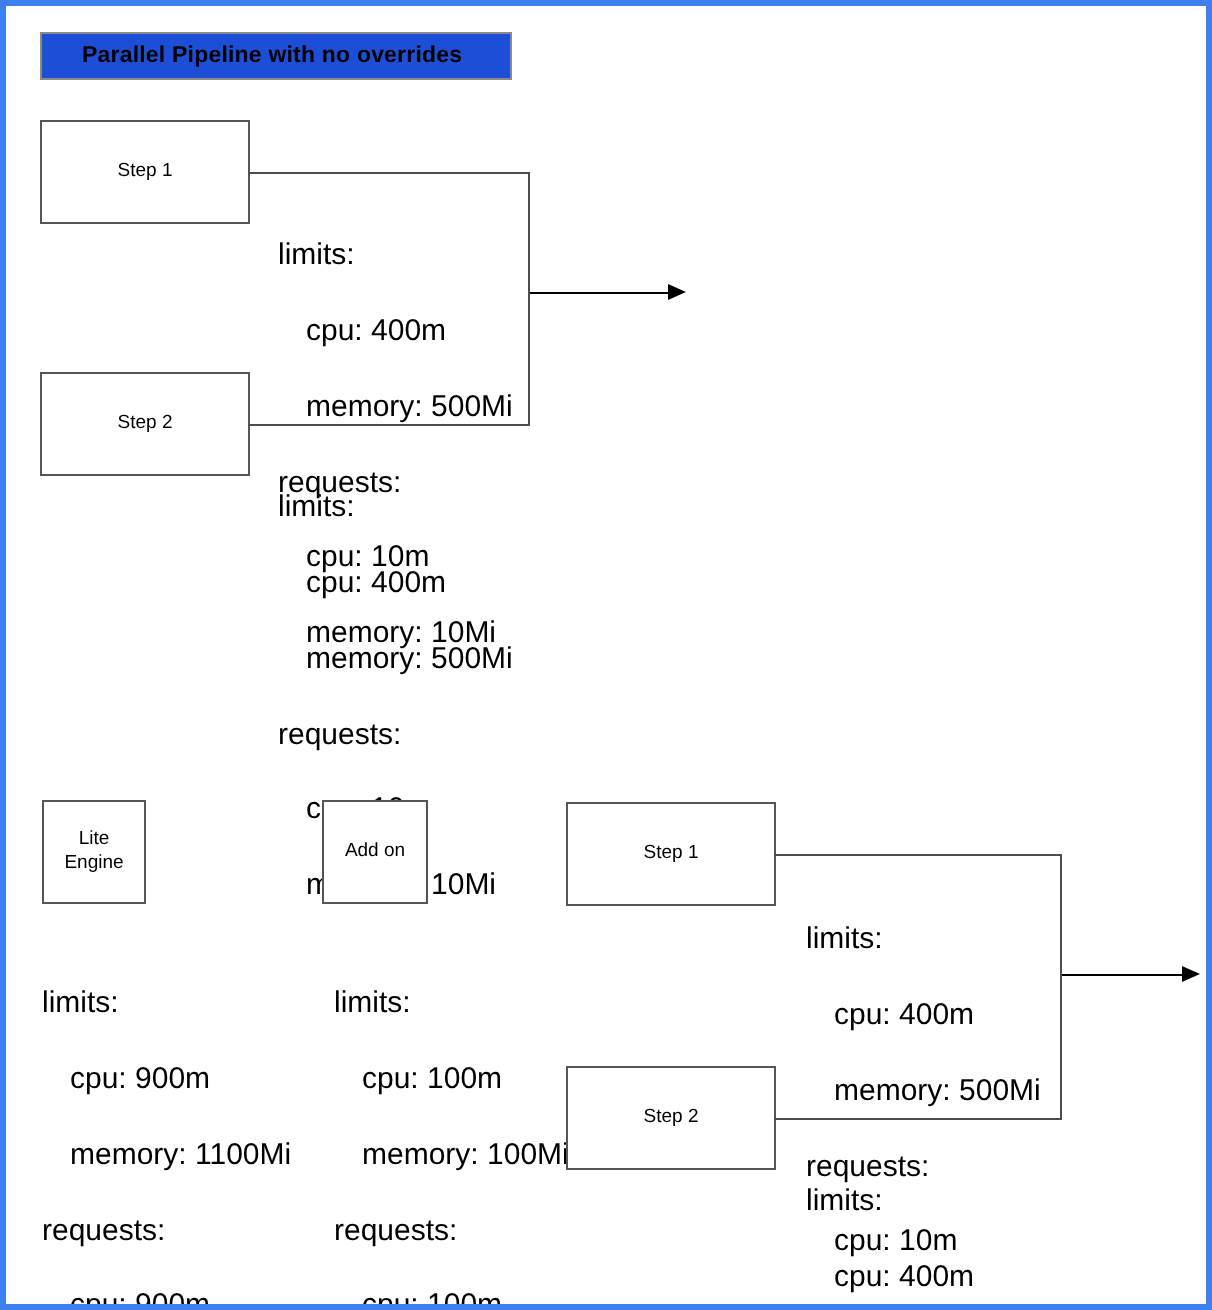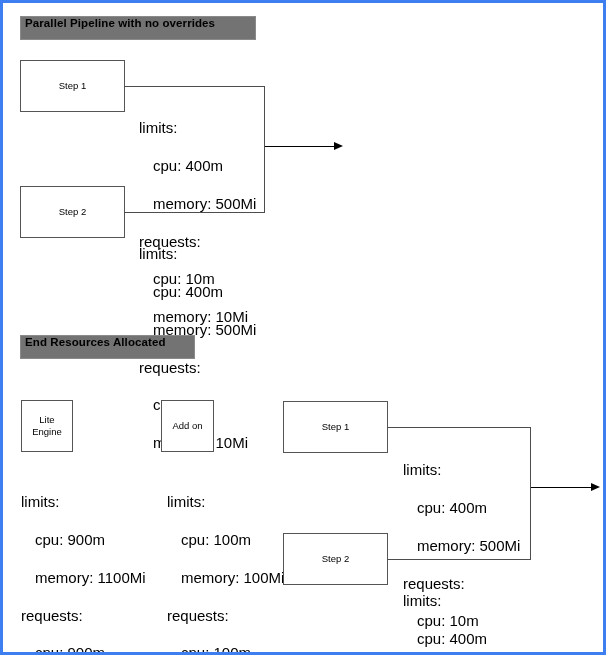--- a/index.html
+++ b/index.html
@@ -14,29 +14,29 @@
     background: #ffffff;
     box-sizing: border-box;
     border: 3px solid #3d7ef0;
     overflow: hidden;
     font-family: "Liberation Sans", sans-serif;
     color: #000000;
   }
   
   .banner {
     position: absolute;
-    background: #737373;
+    background: #1d4ed8;
     border: 1px solid #8a8a8a;
     box-sizing: border-box;
     font-weight: bold;
     font-size: 11.5px;
     color: #000;
     display: flex;
-    align-items: flex-start;
-    padding-left: 4px;
+    align-items: center;
+    padding-left: 20px;
     letter-spacing: 0.1px;
   }
   
   .node {
     position: absolute;
     background: #ffffff;
     border: 1px solid #555555;
     box-sizing: border-box;
     display: flex;
     align-items: center;
@@ -108,23 +108,20 @@
 
   <div class="resblock" style="left:136px; top:220px;">
     <span class="key">limits:</span>
     <span class="ind">cpu: 400m</span>
     <span class="ind">memory: 500Mi</span>
     <span class="key">requests:</span>
     <span class="ind">cpu: 10m</span>
     <span class="ind">memory: 10Mi</span>
   </div>
 
-  <div class="banner" style="left:17px; top:332px; width:175px; height:24px;">
-    <span>End Resources Allocated</span>
-  </div>
 
   <div class="node" style="left:158px; top:397px; width:53px; height:52px;">
     <span>Add on</span>
   </div>
 
   <div class="node" style="left:18px; top:397px; width:52px; height:52px;">
     <div>
       <span>Lite</span>
       <span>Engine</span>
     </div>

